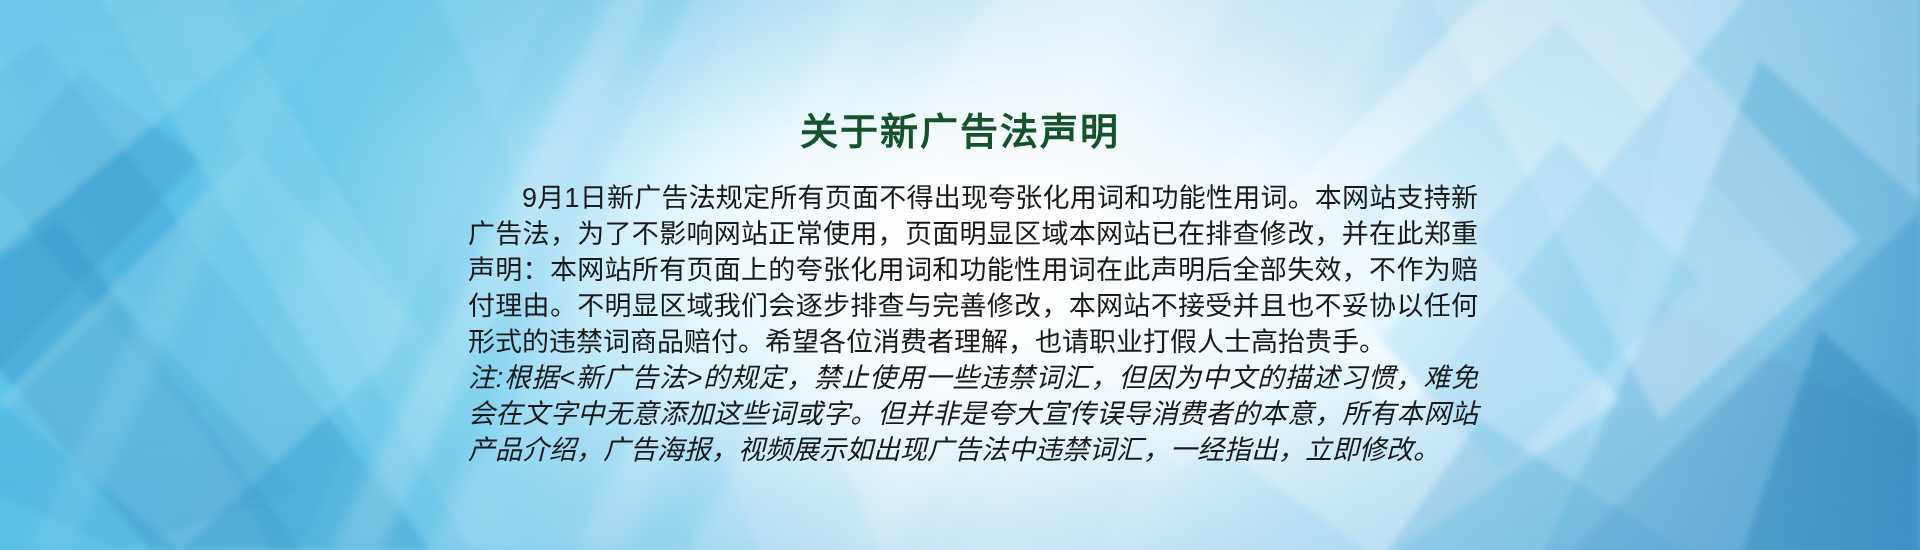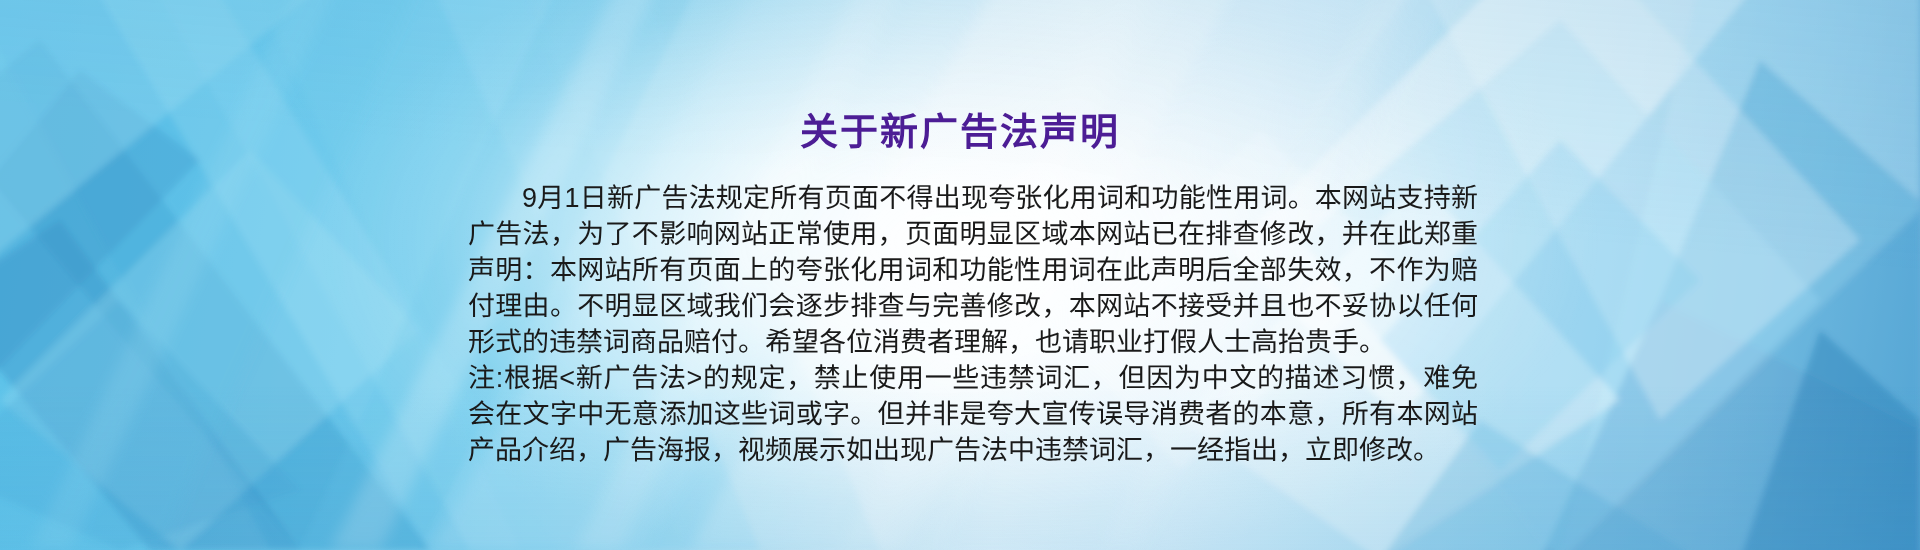--- a/index.html
+++ b/index.html
@@ -77,41 +77,41 @@
 
   #page-title {
     position: absolute;
     left: 0;
     top: 84px;
     width: 1920px;
     text-align: center;
     font-size: 38px;
     line-height: 46px;
     font-weight: bold;
-    color: #4c1d95;
+    color: #14532d;
     letter-spacing: 2px;
   }
 
   #statement-body {
     position: absolute;
     left: 468px;
     top: 180px;
     width: 1010px;
   }
 
   .para {
     margin: 0;
     font-size: 27px;
     line-height: 36px;
     color: #1a1a1a;
     text-align: justify;
     text-justify: inter-ideograph;
   }
   .para.indent { text-indent: 2em; }
-  .para + .para { margin-top: 0; }
+  .para + .para { margin-top: 0; font-style: italic; }
 </style>
 </head>
 <body>
 
 <div id="banner">
 
   <div class="bg-layer" id="bg-base"></div>
 
   <svg class="bg-layer" id="bg-facets" viewBox="0 0 1920 550" preserveAspectRatio="none">
     <defs>

